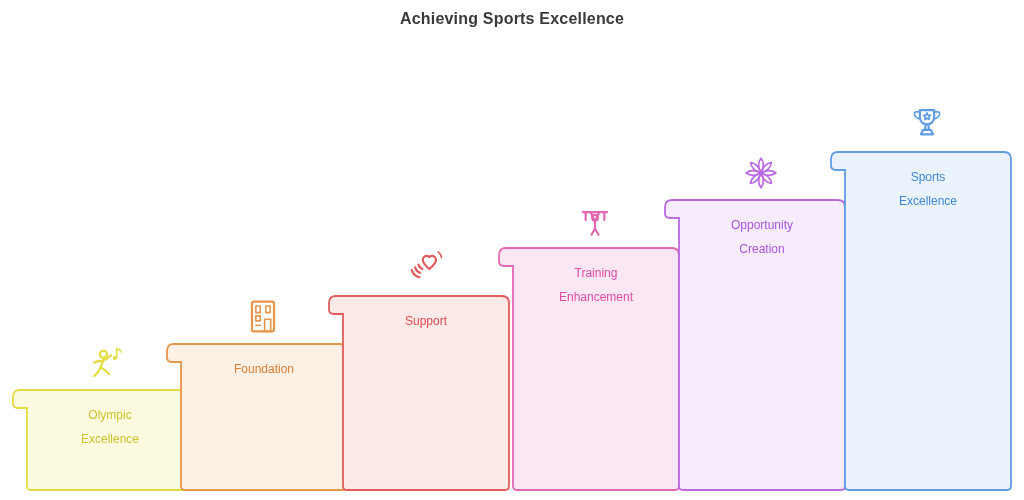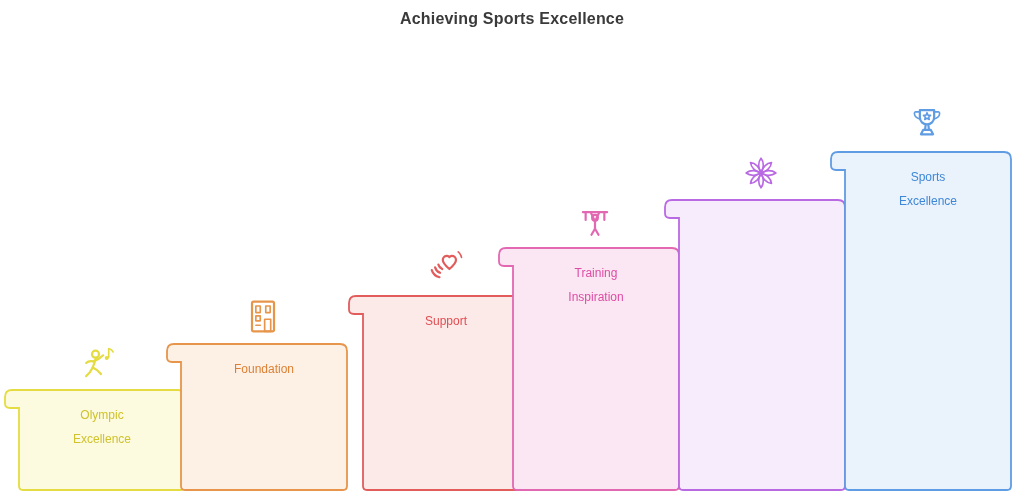--- a/index.html
+++ b/index.html
@@ -23,23 +23,23 @@
   }
   .icon svg { width:100%; height:100%; display:block; }
   .icon svg * { fill:none; stroke:currentColor; stroke-width:2; stroke-linecap:round; stroke-linejoin:round; }
   .icon svg .thin { stroke-width:1.5; }
   .icon svg .dot { fill:currentColor; stroke:none; }
   .label {
     position:absolute; left:15px; top:14px; width:166px;
     text-align:center; font-size:12px; line-height:24px;
     color:var(--text);
   }
-  .s1 { left:4px;   top:389px; height:102px; }
+  .s1 { left:12px;   top:389px; height:102px; }
   .s2 { left:166px; top:343px; height:178px; }
-  .s3 { left:348px; top:295px; height:164px; }
+  .s3 { left:328px; top:295px; height:164px; }
   .s4 { left:498px; top:247px; height:284px;text-decoration:underline; }
   .s5 { left:664px; top:199px; height:292px; }
   .s6 { left:830px; top:151px; height:340px; }
 </style>
 </head>
 <body>
 
 <div class="stage">
 
   <div class="title">Achieving Sports Excellence</div>
@@ -116,40 +116,44 @@
         <circle cx="20" cy="17" r="2.6"></circle>
         <path d="M20 20.5 L16.5 13"></path>
         <path d="M20 20.5 L23.5 13"></path>
         <path d="M20 20 V27"></path>
         <path d="M20 27 L16.8 32.5"></path>
         <path d="M20 27 L23.2 32.5"></path>
       </svg>
     </span>
     <div class="label">
       <div>Training</div>
-      <div>Inspiration</div>
+      <div>Enhancement</div>
     </div>
   </div>
 
   <div class="step s5" style="--stroke: #b96ae3; --fill: #f6ecfc; --text: #a855dd;">
     <svg class="shape" width="182" height="292" viewBox="0 0 182 292">
       <path transform="translate(1,1)" d="M14 286 L14 18 L5 18 Q0 18 0 13.5 L0 7 Q0 0 7 0 L173 0 Q180 0 180 7 L180 286 Q180 290 176 290 L18 290 Q14 290 14 286 Z"></path>
     </svg>
     <span class="icon">
       <svg viewBox="0 0 40 40">
         <path class="thin" transform="rotate(0 20 20)" d="M20 20 C17.2 15.5 17.2 10 20 6.5 C22.8 10 22.8 15.5 20 20 Z"></path>
         <path class="thin" transform="rotate(45 20 20)" d="M20 20 C17.2 15.5 17.2 10 20 6.5 C22.8 10 22.8 15.5 20 20 Z"></path>
         <path class="thin" transform="rotate(90 20 20)" d="M20 20 C17.2 15.5 17.2 10 20 6.5 C22.8 10 22.8 15.5 20 20 Z"></path>
         <path class="thin" transform="rotate(135 20 20)" d="M20 20 C17.2 15.5 17.2 10 20 6.5 C22.8 10 22.8 15.5 20 20 Z"></path>
         <path class="thin" transform="rotate(180 20 20)" d="M20 20 C17.2 15.5 17.2 10 20 6.5 C22.8 10 22.8 15.5 20 20 Z"></path>
         <path class="thin" transform="rotate(225 20 20)" d="M20 20 C17.2 15.5 17.2 10 20 6.5 C22.8 10 22.8 15.5 20 20 Z"></path>
         <path class="thin" transform="rotate(270 20 20)" d="M20 20 C17.2 15.5 17.2 10 20 6.5 C22.8 10 22.8 15.5 20 20 Z"></path>
         <path class="thin" transform="rotate(315 20 20)" d="M20 20 C17.2 15.5 17.2 10 20 6.5 C22.8 10 22.8 15.5 20 20 Z"></path>
       </svg>
     </span>
+    <div class="label">
+      <div>Opportunity</div>
+      <div>Creation</div>
+    </div>
   </div>
 
   <div class="step s6" style="--stroke: #5f9ce4; --fill: #eaf2fc; --text: #3e87d8;">
     <svg class="shape" width="182" height="340" viewBox="0 0 182 340">
       <path transform="translate(1,1)" d="M14 334 L14 18 L5 18 Q0 18 0 13.5 L0 7 Q0 0 7 0 L173 0 Q180 0 180 7 L180 334 Q180 338 176 338 L18 338 Q14 338 14 334 Z"></path>
     </svg>
     <span class="icon">
       <svg viewBox="0 0 40 40">
         <path d="M13.5 6.5 H26.5 V13 A6.5 6.5 0 0 1 13.5 13 Z"></path>
         <path class="thin" d="M13.5 8 H10 Q8.3 8 8.6 10 Q9 13.2 13.5 14.6"></path>

